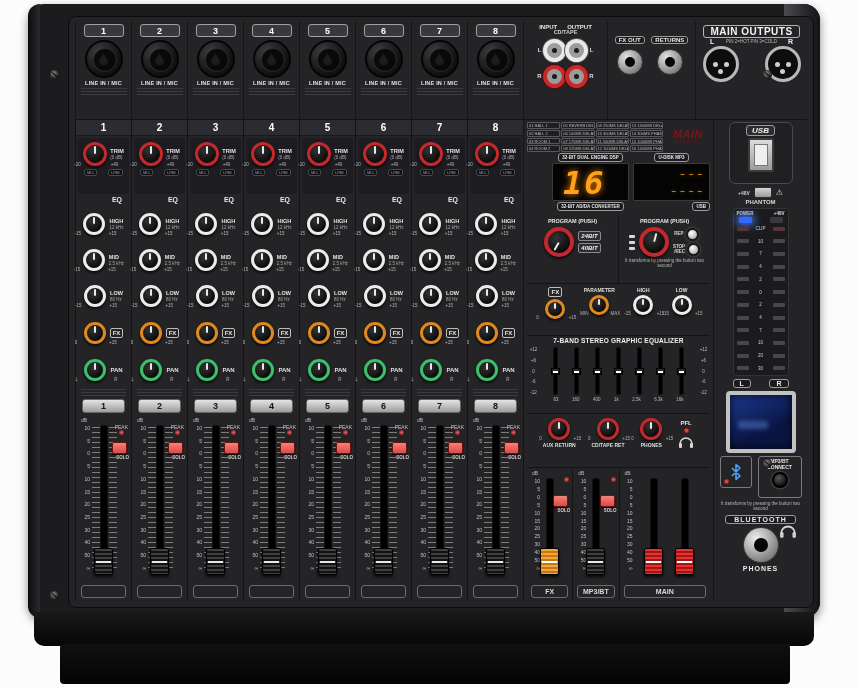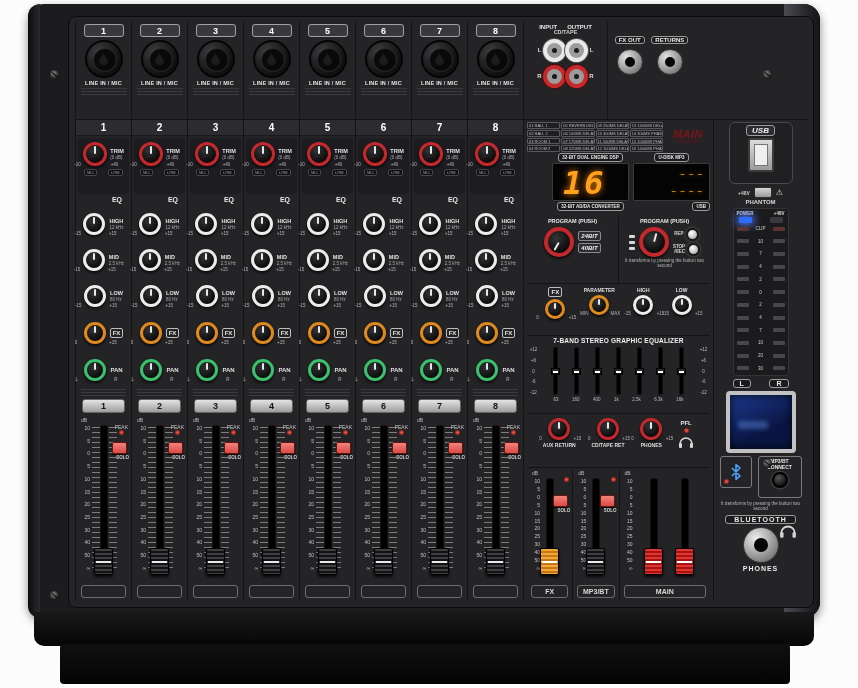--- a/index.html
+++ b/index.html
@@ -304,20 +304,40 @@
           <div class="fr-col">
             <span class="obadge t6">FX OUT</span>
             <i class="trs"></i>
           </div>
           <div class="fr-col">
             <span class="obadge t6">RETURNS</span>
             <i class="trs"></i>
           </div>
         </div>
 
+        <div class="mainout">
+          <span class="mo-title">MAIN OUTPUTS</span>
+          <span class="pin-note">PIN 2=HOT   PIN 3=COLD</span>
+          <div class="mo-lr">
+              <span>L</span>
+              <span>R</span>
+            </div>
+          <div class="mo-jacks">
+            <div class="xlr-male">
+                <i></i>
+                <i></i>
+                <i></i>
+              </div>
+            <div class="xlr-male">
+                <i></i>
+                <i></i>
+                <i></i>
+              </div>
+          </div>
+        </div>
       </div>
 
       <div class="strip-row">
         <div style="display:flex">
   <div class="strip">
     <div class="s-head">
                 <span>1</span>
               </div>
     <div class="s-trim">
       <div class="trim-row">

